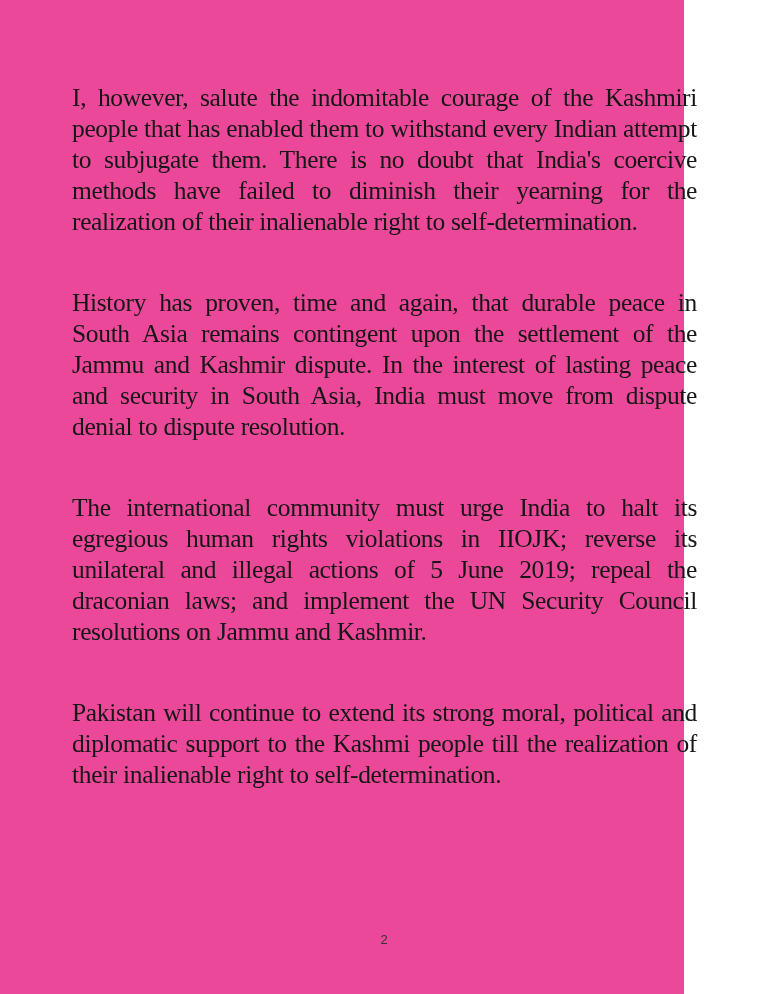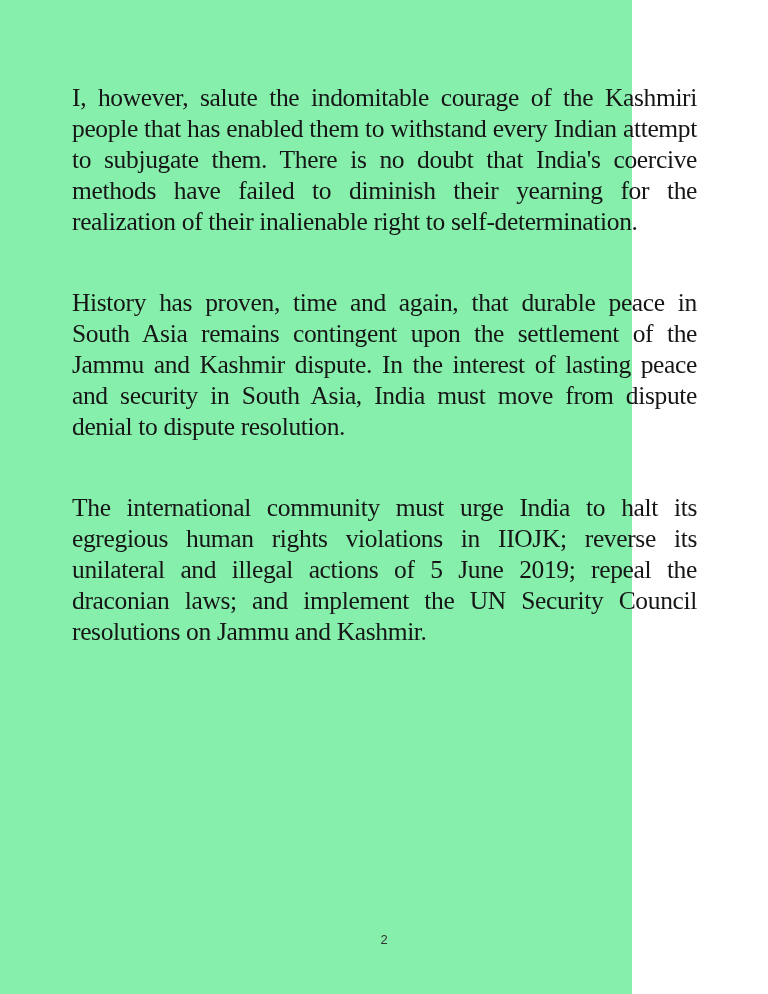--- a/index.html
+++ b/index.html
@@ -9,23 +9,23 @@
     }
     body {
       width: 768px;
       height: 994px;
       position: relative;
       overflow: hidden;
     }
     .page {
       position: absolute;
       left: 0; top: 0;
-      width: 632px;
+      width: 684px;
       height: 994px;
-      background: #86efac;
+      background: #ec4899;
     }
     .para {
       position: absolute;
       left: 72px;
       width: 625px;
       margin: 0;
       font-family: "Liberation Serif", "DejaVu Serif", serif;
       font-size: 25.5px;
       line-height: 31px;
       color: #161616;
@@ -50,14 +50,15 @@
       margin: 0;
     }
   </style>
 </head>
 <body>
 
 <div class="page">
   <p class="para" id="p1">I, however, salute the indomitable courage of the Kashmiri people that has enabled them to withstand every Indian attempt to subjugate them. There is no doubt that India's coercive methods have failed to diminish their yearning for the realization of their inalienable right to self-determination.</p>
   <p class="para" id="p2">History has proven, time and again, that durable peace in South Asia remains contingent upon the settlement of the Jammu and Kashmir dispute. In the interest of lasting peace and security in South Asia, India must move from dispute denial to dispute resolution.</p>
   <p class="para" id="p3">The international community must urge India to halt its egregious human rights violations in IIOJK; reverse its unilateral and illegal actions of 5 June 2019; repeal the draconian laws; and implement the UN Security Council resolutions on Jammu and Kashmir.</p>
+  <p class="para" id="p4">Pakistan will continue to extend its strong moral, political and diplomatic support to the Kashmi people till the realization of their inalienable right to self-determination.</p>
   <p class="page-number">2</p>
 </div>
 
 </body></html>

